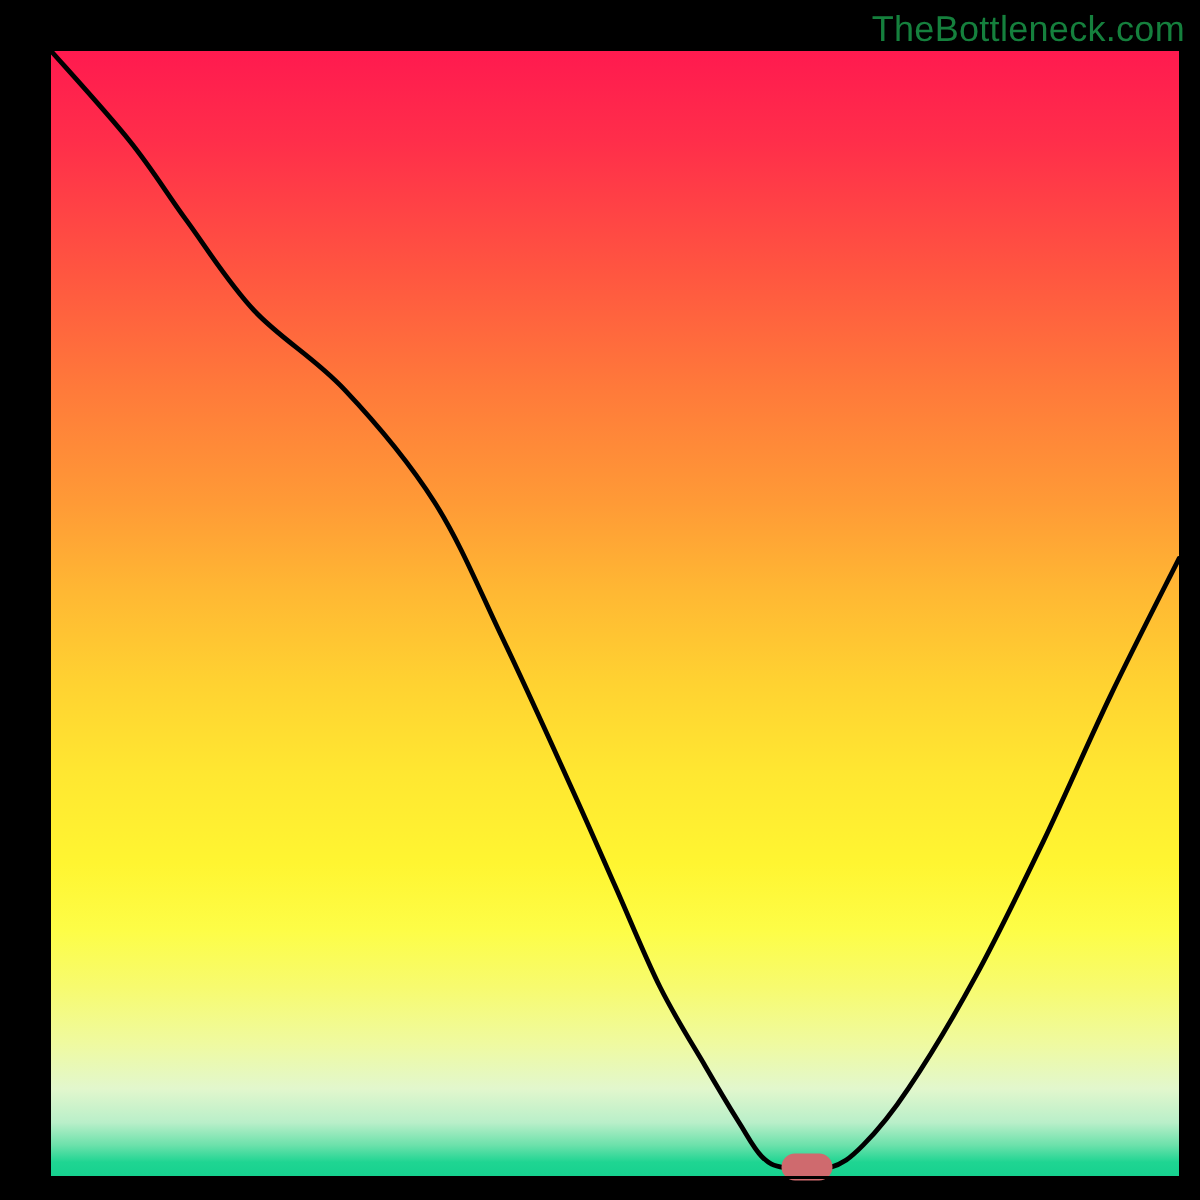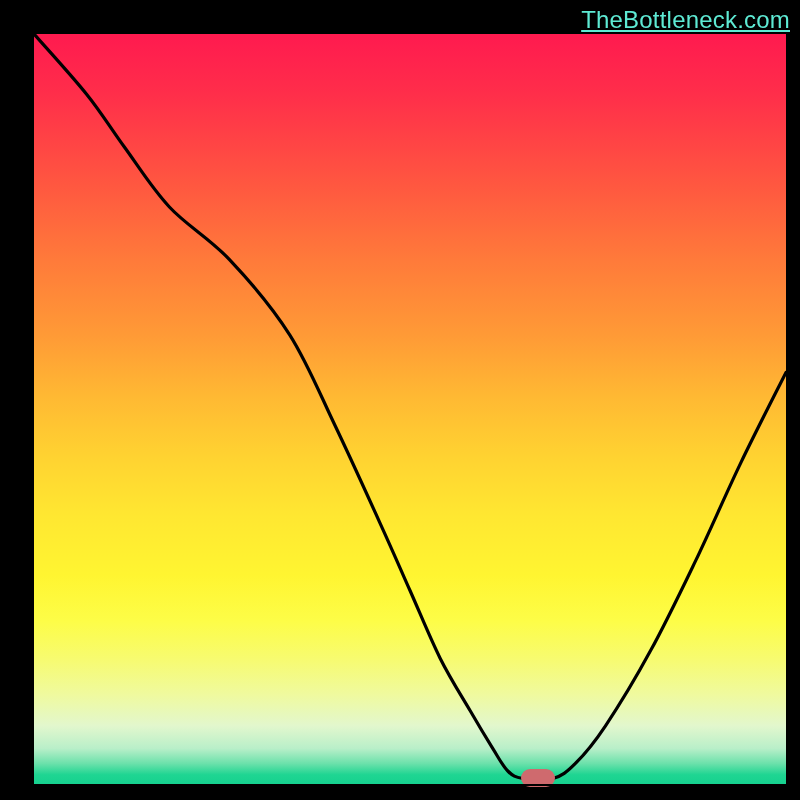--- a/index.html
+++ b/index.html
@@ -73,25 +73,24 @@
     width: 34px;
     height: 18px;
     border-radius: 9px;
     background: #cf6a6e;
     bottom: -1px;
   }
   .watermark {
     position: absolute;
     top: 6px;
     right: 10px;
-    color: #5eead4;
+    color: #15803d;
     font-size: 24px;
     font-weight: 500;
     letter-spacing: 0.2px;
-    text-decoration: underline;
   }
 </style>
 </head>
 <body>
 
 <div class="frame">
 
   <div class="plot">
 
     <svg class="curve-svg" viewBox="0 0 752 752" preserveAspectRatio="none">

